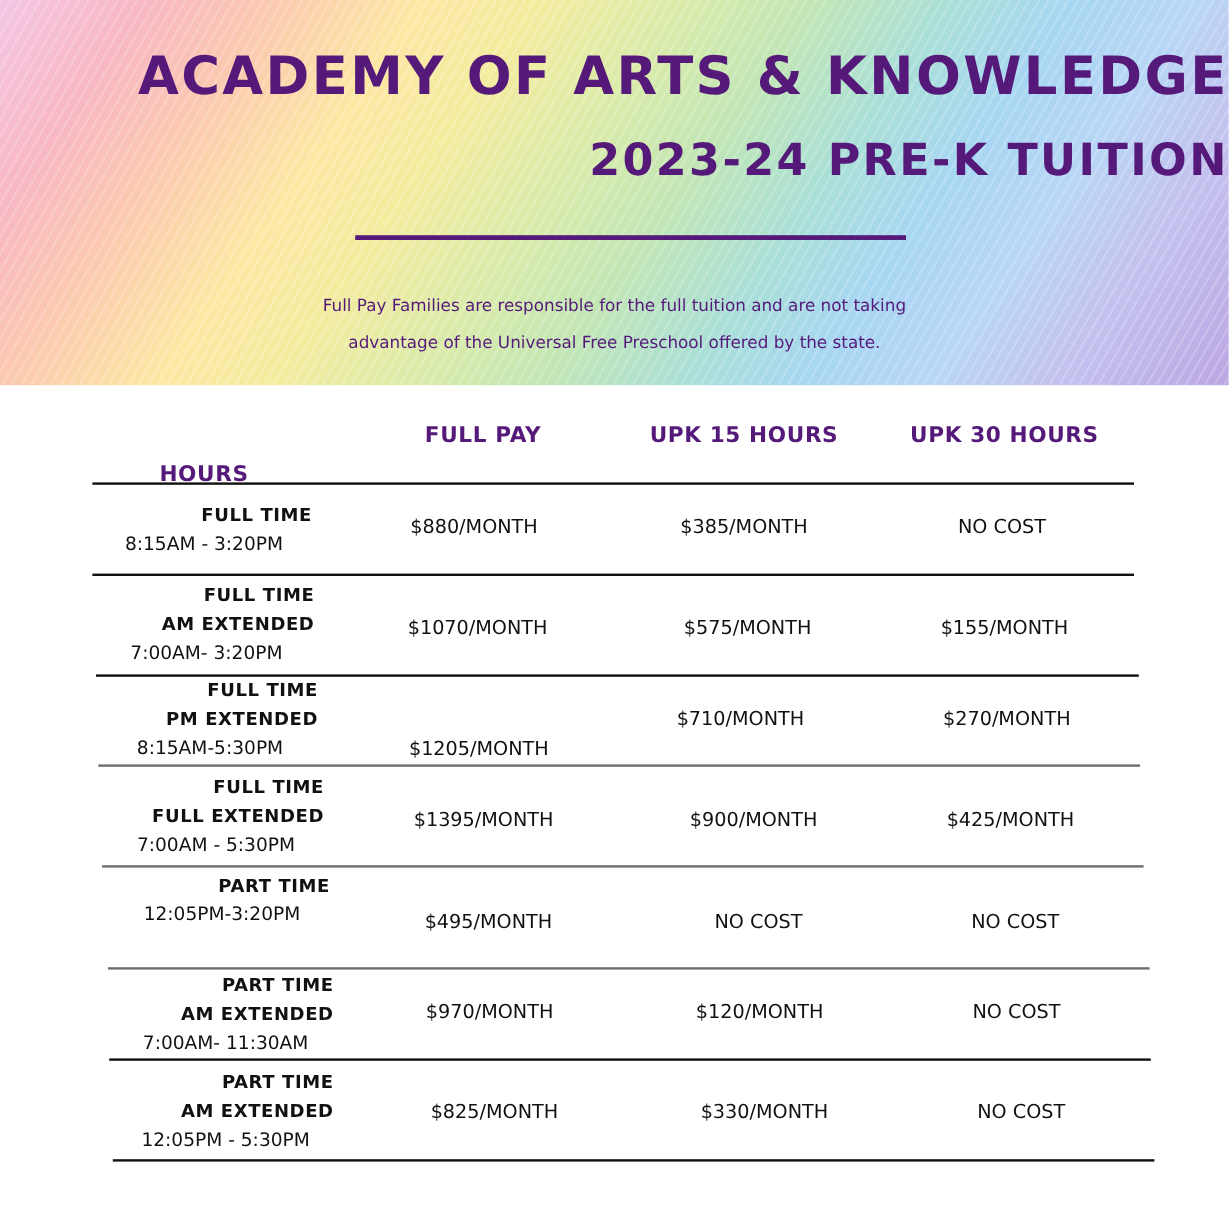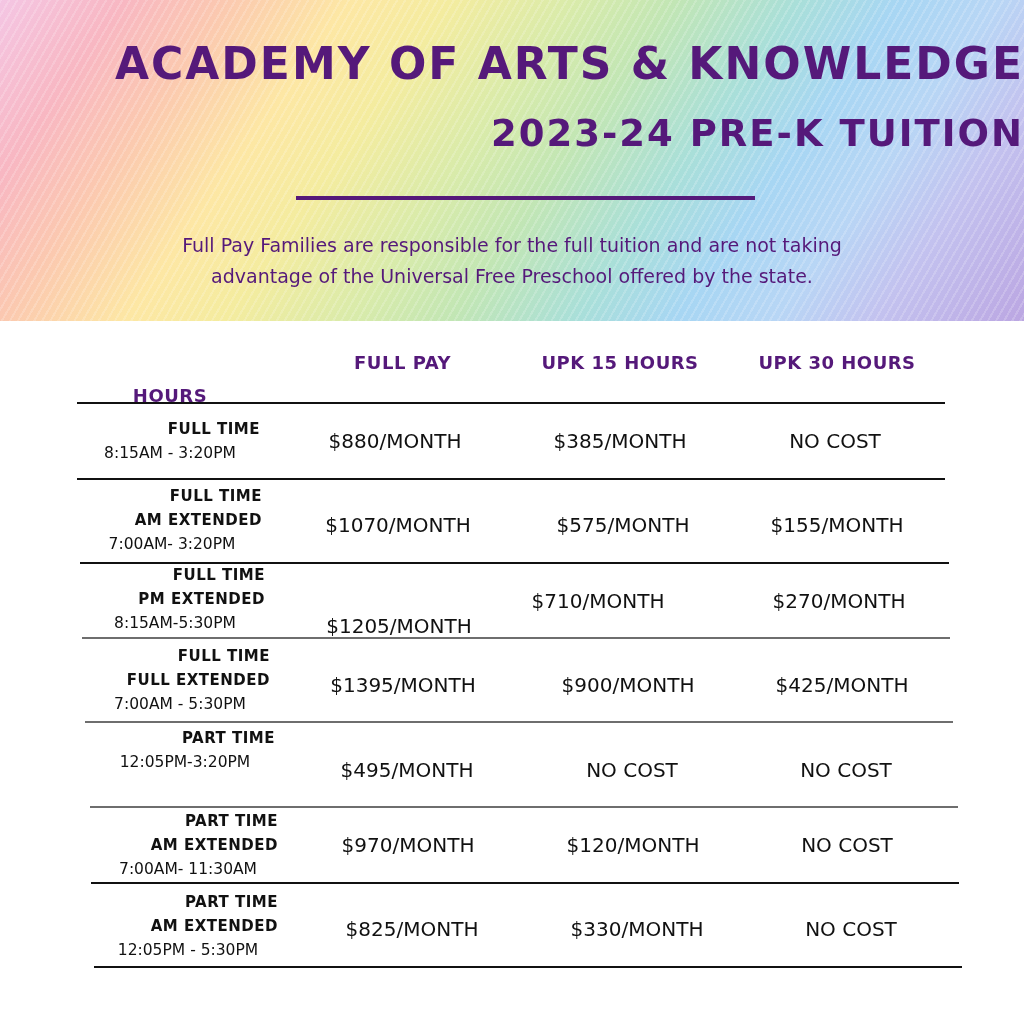--- a/index.html
+++ b/index.html
@@ -25,42 +25,42 @@
       color: #55197a; font-weight: bold; letter-spacing: 2px;
       font-family: "DejaVu Sans", sans-serif;
     }
     .title.line1 { top: 38px; font-size: 44px; }
     .title.line2 { top: 112px; font-size: 37px; }
     .title-rule {
       position: absolute; left: 296px; top: 196px; width: 459px; height: 4px;
       background: #55197a;
     }
     .subtitle {
-      position: absolute; left: 140px; width: 744px; top: 230px;
-      text-align: center; color: #55197a; font-size: 19px; line-height: 31px;
+      position: absolute; left: 140px; width: 744px; top: 240px;
+      text-align: center; color: #55197a; font-size: 14px; line-height: 31px;
       font-family: "DejaVu Sans", sans-serif; font-weight: normal;
     }
 
     .col-head {
       position: absolute; top: 352px; font-size: 18px; font-weight: bold;
       color: #55197a; letter-spacing: 0.5px; text-align: center;
       font-family: "DejaVu Sans", sans-serif;
     }
 
     .hline { position: absolute; height: 1.5px; background: #111; }
     .hline.grey { background: #6e6e6e; height: 2px; }
 
     .cell-hours {
       position: absolute; text-align: center; font-family: "DejaVu Sans", sans-serif;
       color: #111;
     }
     .cell-hours .t { display: block; font-weight: bold; font-size: 15px; line-height: 24px; letter-spacing: 0.5px; text-align: right; }
     .cell-hours .h { display: block; font-size: 15.5px; line-height: 24px; }
     .price {
-      position: absolute; font-size: 20px; color: #111; text-align: center;
+      position: absolute; font-size: 16px; color: #111; text-align: center;
       font-family: "DejaVu Sans", sans-serif; white-space: nowrap;
     }
   </style>
 </head>
 <body>
 
 <div class="banner">
   <div class="texture"></div>
   <div class="title line1">ACADEMY OF ARTS &amp; KNOWLEDGE</div>
   <div class="title line2">2023-24 PRE-K TUITION</div>
@@ -101,21 +101,21 @@
 <div class="price" style="left:323px;width:150px;top:513px;">$1070/MONTH</div>
 <div class="price" style="left:548px;width:150px;top:513px;">$575/MONTH</div>
 <div class="price" style="left:762px;width:150px;top:513px;">$155/MONTH</div>
 
 <div class="cell-hours" style="left:85px;width:180px;top:563px;">
   <span class="t">FULL TIME</span>
   <span class="t">PM EXTENDED</span>
   <span class="h">8:15AM-5:30PM</span>
 </div>
 <div class="price" style="left:324px;width:150px;top:589px;margin-top:25px;">$1205/MONTH</div>
-<div class="price" style="left:523px;width:150px;top:589px;">$710/MONTH</div>
+<div class="price" style="left:542px;width:150px;top:589px;">$710/MONTH</div>
 <div class="price" style="left:764px;width:150px;top:589px;">$270/MONTH</div>
 
 <div class="cell-hours" style="left:90px;width:180px;top:644px;">
   <span class="t">FULL TIME</span>
   <span class="t">FULL EXTENDED</span>
   <span class="h">7:00AM - 5:30PM</span>
 </div>
 <div class="price" style="left:328px;width:150px;top:673px;">$1395/MONTH</div>
 <div class="price" style="left:553px;width:150px;top:673px;">$900/MONTH</div>
 <div class="price" style="left:767px;width:150px;top:673px;">$425/MONTH</div>

